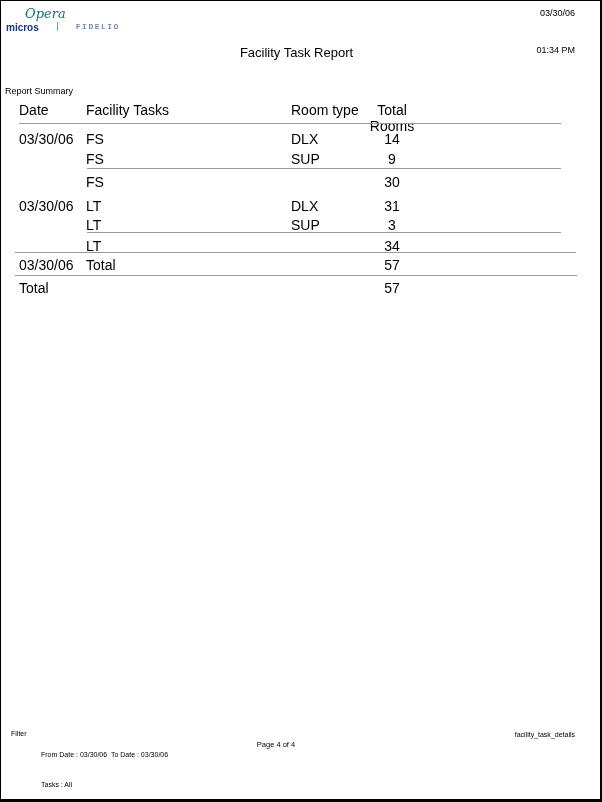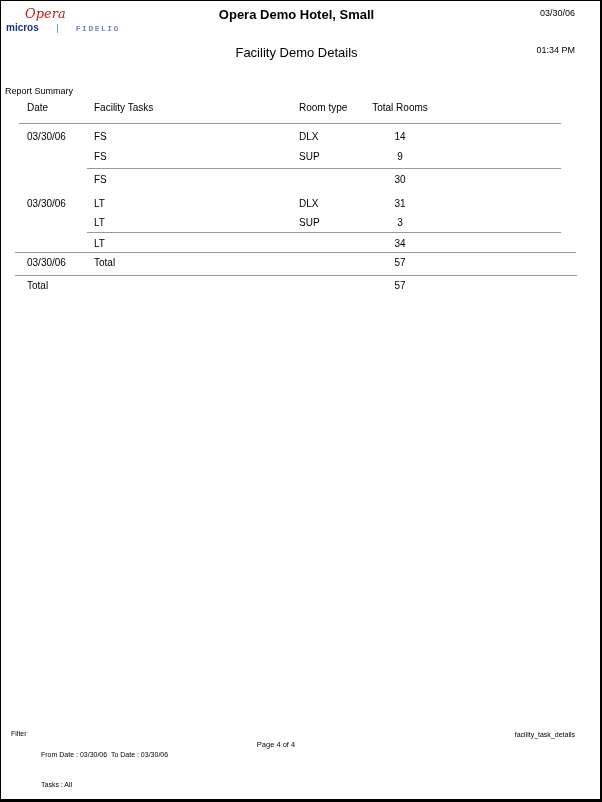--- a/index.html
+++ b/index.html
@@ -12,43 +12,43 @@
     border:1px solid #000;
     border-right:2px solid #000;
     border-bottom:3px solid #000;
     overflow:hidden;
   }
   
   .logo-opera {
     position:absolute; left:24px; top:5px;
     font-family:"DejaVu Serif", serif;
     font-style:italic;
-    font-size:13px; color:#b91c1c;
+    font-size:13px; color:#0f766e;
   }
   .logo-row {
     position:absolute; left:5px; top:21px;
-    display:flex; align-items:flex-end; gap:18px;
+    display:flex; align-items:flex-start; gap:18px;
   }
   .logo-micros {
     font-size:10px; font-weight:bold; color:#16337f; letter-spacing:0px;
   }
   .logo-sep { width:1px; height:9px; background:#8099c9; }
   .logo-fidelio {
     font-size:8px; font-weight:bold; color:#7588b8; letter-spacing:1.5px;font-family:Liberation Mono, monospace;
   }
   
   .center-band { position:absolute; left:14px; width:563px; text-align:center; }
   .hotel-name { top:6px; font-size:13px; font-weight:bold; }
   .report-title { top:44px; font-size:13px; font-weight:normal; }
   .hdr-right { position:absolute; right:25px; font-size:9px; }
   .hdr-date { top:7px; }
   .hdr-time { top:44px; }
   
   .summary-label { position:absolute; left:4px; top:85px; font-size:9px; }
-  .trow { position:absolute; left:8px; width:594px; height:11px; font-size:10px; }
+  .trow { position:absolute; left:0; width:594px; height:11px; font-size:14px; }
   .c-date  { position:absolute; left:18px; }
   .c-task  { position:absolute; left:85px; }
   .c-room  { position:absolute; left:290px; }
   .c-total { position:absolute; left:355px; width:72px; text-align:center; }
   .thead { top:101px; }
   .rule { position:absolute; height:1px; background:#999; }
   .rule-head  { top:122px; left:18px; width:542px; }
   .rule-sub1  { top:167px; left:86px; width:474px; }
   .rule-sub2  { top:231px; left:86px; width:474px; }
   .rule-full1 { top:251px; left:14px; width:561px; }
@@ -67,23 +67,22 @@
 
 <div class="page">
 
   <div class="logo-opera">Opera</div>
   <div class="logo-row">
     <span class="logo-micros">micros</span>
     <span class="logo-sep"></span>
     <span class="logo-fidelio">FIDELIO</span>
   </div>
 
-  <div class="center-band hotel-name">Opera Demo Hotel, Small</div>
   <div class="hdr-right hdr-date">03/30/06</div>
-  <div class="center-band report-title">Facility Demo Details</div>
+  <div class="center-band report-title">Facility Task Report</div>
   <div class="hdr-right hdr-time">01:34 PM</div>
 
   <div class="summary-label">Report Summary</div>
 
   <div class="trow thead">
     <span class="c-date">Date</span>
     <span class="c-task">Facility Tasks</span>
     <span class="c-room">Room type</span>
     <span class="c-total">Total Rooms</span>
   </div>

